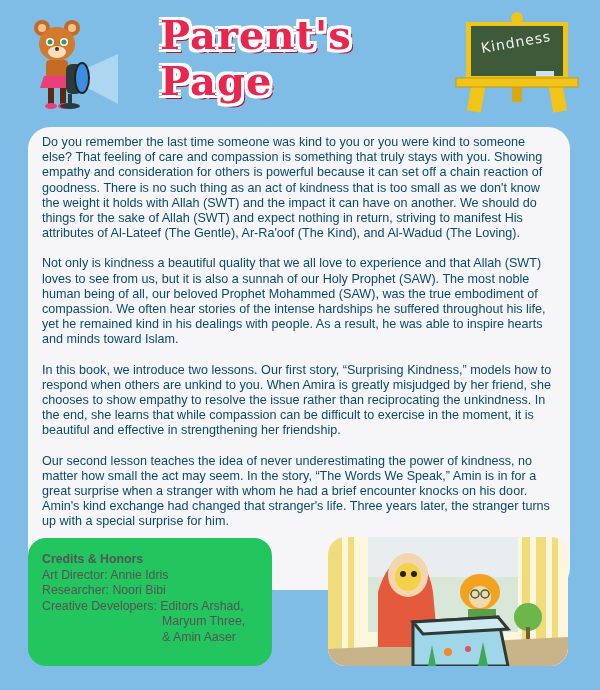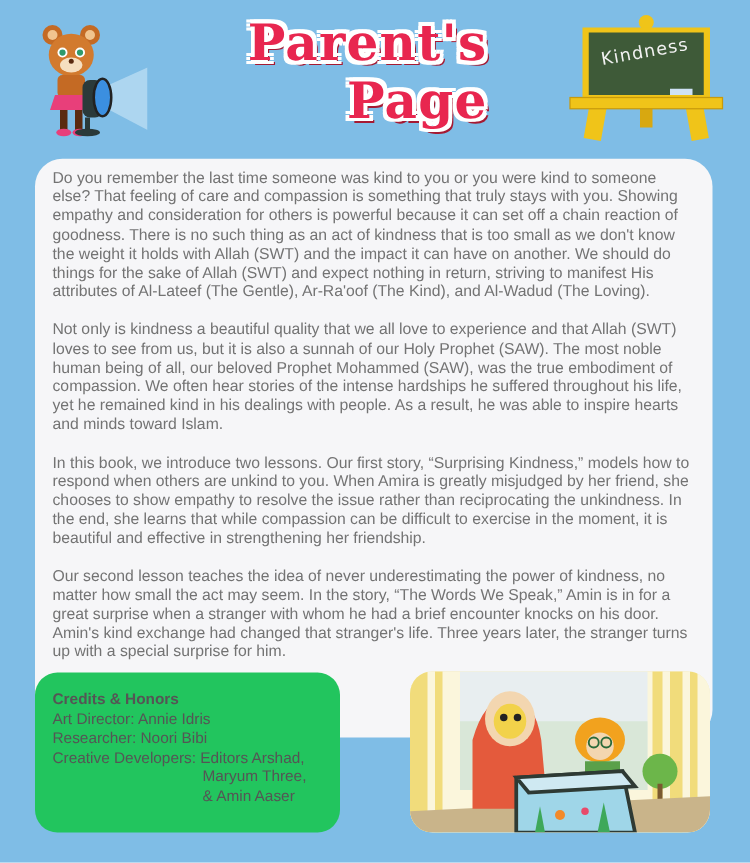--- a/index.html
+++ b/index.html
@@ -3,41 +3,41 @@
 <meta charset="utf-8">
 <style>
   html, body { margin:0; padding:0; }
   body {
     width:600px; height:690px; overflow:hidden; position:relative;
     background:#7fbde6;
     font-family:"Liberation Sans", sans-serif;
   }
   .header { position:absolute; left:0; top:0; width:600px; height:120px; }
   .bear { position:absolute; left:28px; top:14px; width:90px; height:100px; }
-  .title { position:absolute; left:160px; top:8px; width:230px; height:100px; text-align:right; }
+  .title { position:absolute; left:160px; top:8px; width:230px; height:100px; text-align:left; }
   .title .line {
     display:block; font-family:"DejaVu Serif", serif; font-weight:bold;
     color:#e8264f; letter-spacing:1px;
     text-shadow:
       -3px -3px 0 #fff, 3px -3px 0 #fff, -3px 3px 0 #fff, 3px 3px 0 #fff,
       0 -3px 0 #fff, 0 3px 0 #fff, -3px 0 0 #fff, 3px 0 0 #fff,
       4px 4px 0 #a51a33;
   }
   .title .l1 { font-size:40px; line-height:46px; margin-top:4px; }
   .title .l2 { font-size:40px; line-height:46px; }
   .board { position:absolute; left:452px; top:10px; width:130px; height:104px; }
   .board-label {
     position:absolute; left:470px; top:34px; width:92px; text-align:center;
     transform:rotate(-10deg); color:#f2f2f2; font-size:14px; letter-spacing:1px;
     font-family:"DejaVu Sans", sans-serif;
   }
   .main-box {
     position:absolute; left:28px; top:127px; width:542px; height:463px;
     background:#f6f6f8; border-radius:22px; box-sizing:border-box;
-    padding:8px 14px 0 14px; color:#737373; font-size:12.6px; line-height:15.2px;
+    padding:8px 14px 0 14px; color:#0c4a6e; font-size:12.6px; line-height:15.2px;
   }
   .main-box p { margin:0 0 15px 0; }
   .credits-box {
     position:absolute; left:28px; top:538px; width:244px; height:128px;
     background:#22c55e; border-radius:18px; box-sizing:border-box;
     padding:14px 0 0 14px; color:#555; font-size:12.3px; line-height:15.6px;
   }
   .credits-title { font-weight:bold; color:#555; }
   .credit-row { white-space:nowrap; }
   .indent { padding-left:120px; }

